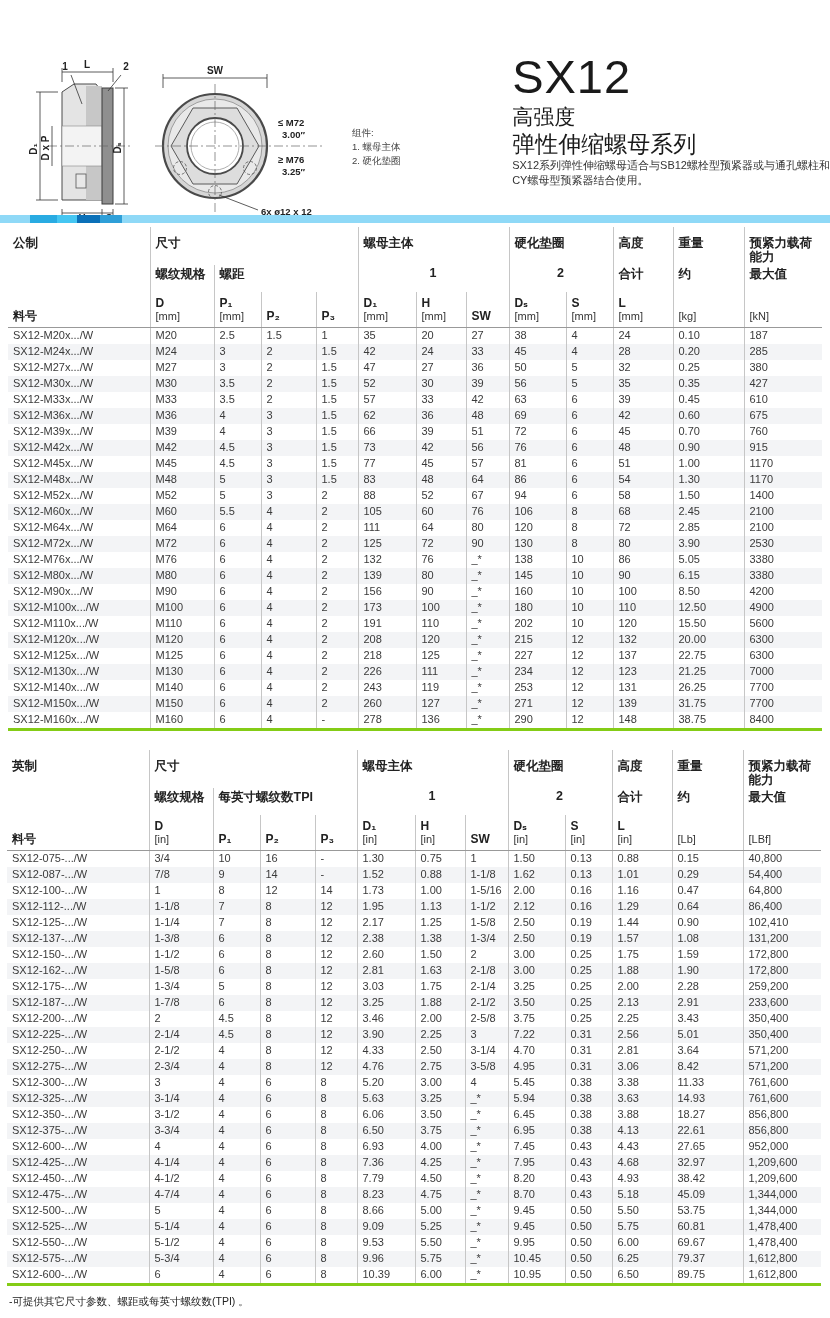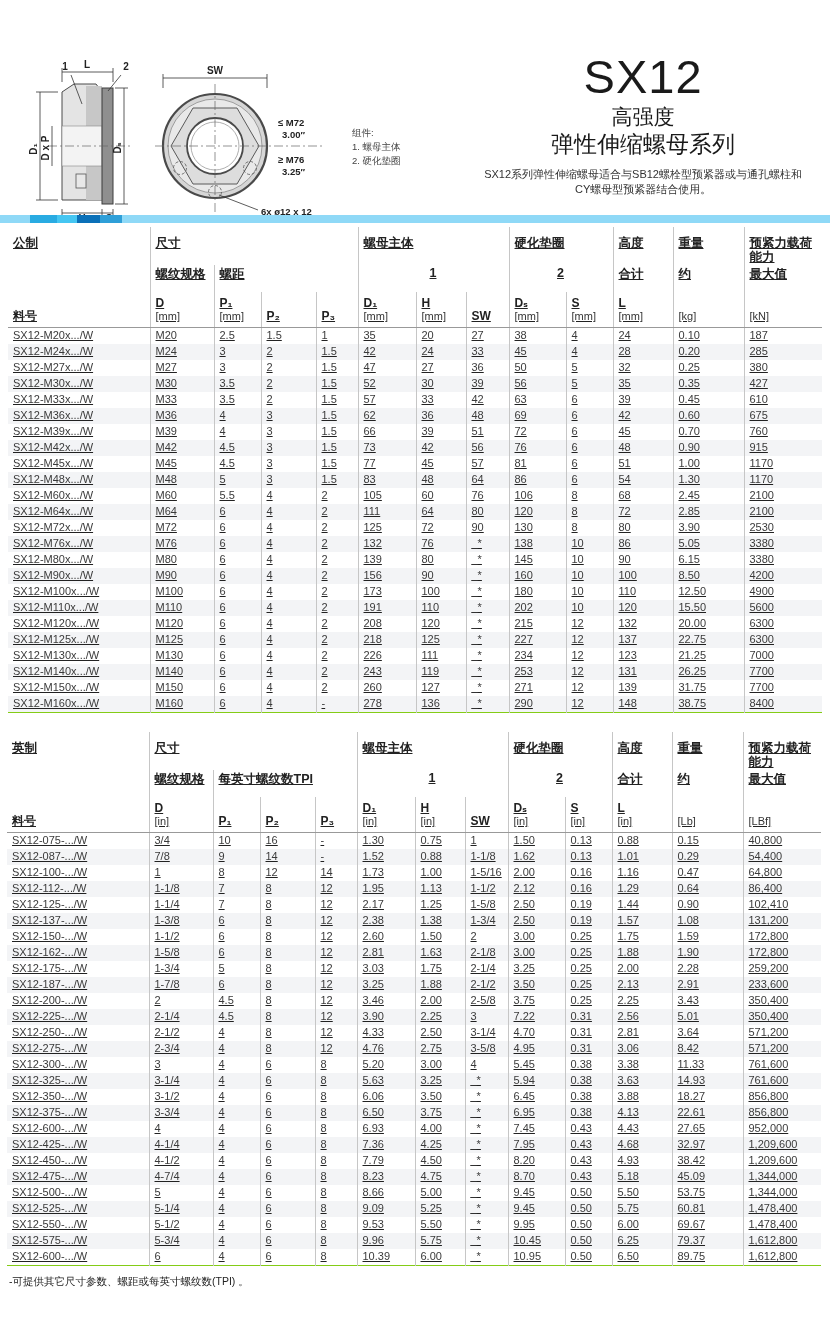--- a/index.html
+++ b/index.html
@@ -5,25 +5,25 @@
   html,body { margin:0; padding:0; background:#fff; }
   .page {
     position:relative; width:830px; height:1318px; background:#fff;
     font-family:"Liberation Sans","DejaVu Sans",sans-serif; color:#222; overflow:hidden;
   }
 
   
   .drawing-wrap { position:absolute; top:22px; left:10px; width:440px; height:200px; }
 
   
-  .title-block { position:absolute; top:52px; right:28px; text-align:center; }
+  .title-block { position:absolute; top:52px; right:0; text-align:left; }
   .main-title { font-size:47px; line-height:50px; font-weight:400; letter-spacing:1px; color:#1a1a1a; }
   .sub1 { font-size:21px; line-height:26px; margin-top:2px; color:#1a1a1a; }
   .sub2 { font-size:23px; line-height:28px; color:#1a1a1a; }
-  .desc { font-size:11px; line-height:15px; margin-top:9px; color:#333; }
+  .desc { font-size:11px; line-height:15px; color:#333; }
 
   
   .accent-bar { position:absolute; top:215px; left:0; width:830px; height:8px; display:flex; }
   .accent-bar > div { height:8px; }
 
   
   .content { position:absolute; top:227px; left:0; width:830px; }
   table { border-collapse:collapse; table-layout:fixed; width:814px; margin:0 8px; }
   th, td { text-align:left; padding-left:5px; overflow:hidden; }
   th:not(:first-child), td:not(:first-child) { border-left:1px solid #c6c6c6; }
@@ -32,21 +32,21 @@
   .thr2 th { font-size:12.5px; font-weight:bold; vertical-align:top; padding-top:1px; height:25px; }
   .thr3 th { font-size:12px; vertical-align:bottom; padding-bottom:4px; height:30px; border-bottom:1px solid #999; }
   .h-sym { display:block; font-weight:bold; line-height:13px; }
   .h-unit { display:block; font-weight:normal; font-size:11px; line-height:13px; color:#333; }
   .h-sym:empty, .h-unit:empty { display:none; }
   .center { text-align:center; padding-left:0; }
   .pre { white-space:pre-line; }
 
   tbody td { font-size:11px; line-height:13px; padding-top:1px; padding-bottom:2px; color:#3a3a3a; }
   tbody tr:nth-child(even) { background:#f3f4f6; }
-  table { border-bottom:1px solid #84cc16;text-decoration:underline; }
+  table { border-bottom:3px solid #84cc16; }
 
   .imperial { margin-top:19px;margin-left:7px; }
 
   
   .footnotes { margin:9px 0 0 9px; font-size:10.5px; line-height:13.5px; color:#222; }
 
   
   .dim-t { font-size:10px; font-weight:bold; fill:#222; }
   .note-t { font-size:9.5px; font-weight:bold; fill:#222; }
   .leg-t { font-size:9.5px; fill:#444; }
@@ -378,20 +378,35 @@
             <td>83</td>
             <td>48</td>
             <td>64</td>
             <td>86</td>
             <td>6</td>
             <td>54</td>
             <td>1.30</td>
             <td>1170</td>
           </tr>
           <tr>
+            <td>SX12-M52x.../W</td>
+            <td>M52</td>
+            <td>5</td>
+            <td>3</td>
+            <td>2</td>
+            <td>88</td>
+            <td>52</td>
+            <td>67</td>
+            <td>94</td>
+            <td>6</td>
+            <td>58</td>
+            <td>1.50</td>
+            <td>1400</td>
+          </tr>
+          <tr>
             <td>SX12-M60x.../W</td>
             <td>M60</td>
             <td>5.5</td>
             <td>4</td>
             <td>2</td>
             <td>105</td>
             <td>60</td>
             <td>76</td>
             <td>106</td>
             <td>8</td>

